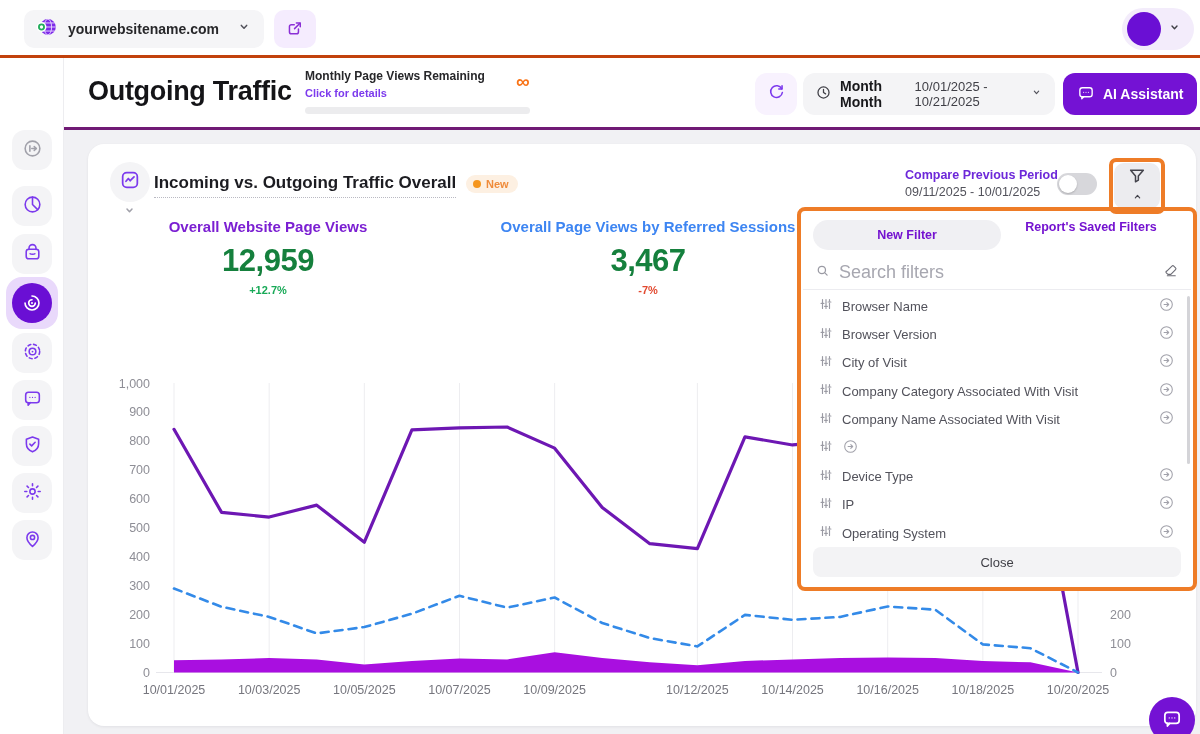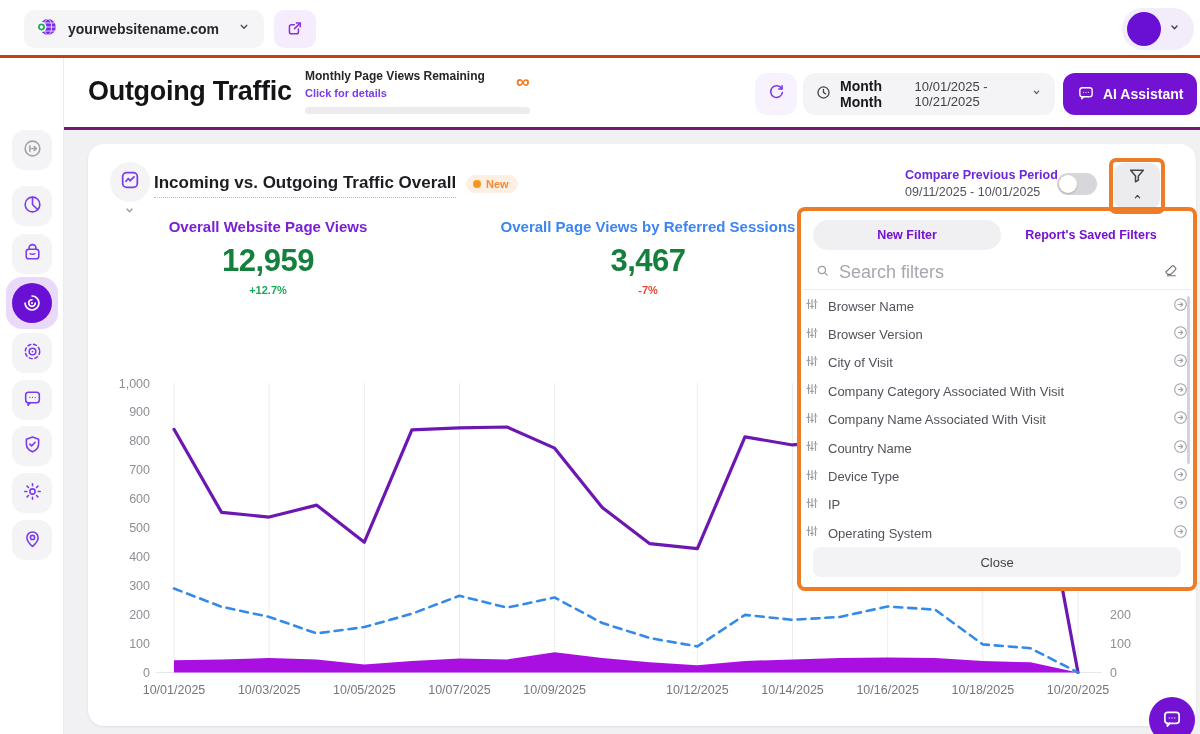--- a/index.html
+++ b/index.html
@@ -56,28 +56,28 @@
 
   .stat { position:absolute; top:74px; width:360px; text-align:center; }
   .stat-label { font-size:15px; font-weight:700; }
   .stat-value { font-size:31px; font-weight:800; color:#15803d; margin-top:8px; letter-spacing:-.5px; }
   .stat-delta { font-size:11px; font-weight:600; margin-top:5px; }
 
   #chart-svg { position:absolute; left:0; top:0; z-index:1; }
 
   
   .filter-panel { position:absolute; left:709px; top:63px; width:400px; height:384px; background:#fff; border:4px solid #ee7c27; border-radius:8px; z-index:6; display:flex; flex-direction:column; }
-  .panel-tabs { display:flex; align-items:center; margin:9px 12px 5px; }
+  .panel-tabs { display:flex; align-items:flex-start; margin:9px 12px 5px; }
   .tab-pill { width:188px; height:30px; border-radius:16px; background:#f0f0f3; display:flex; align-items:center; justify-content:center; font-size:12.5px; font-weight:700; color:#7412d0; cursor:pointer; }
   .tab-plain { flex:1; text-align:center; font-size:12.5px; font-weight:700; color:#7412d0; cursor:pointer; }
   .panel-search { display:flex; align-items:center; gap:9px; height:35px; margin:0 2px; padding:0 12px; border-bottom:1px solid #ececf0; }
   .panel-search input { flex:1; border:none; outline:none; font-size:18px; color:#3f3f46; font-family:"Liberation Sans",sans-serif; background:transparent; }
   .panel-search input::placeholder { color:#a7a7b0; }
   .panel-list { flex:1; position:relative; padding:2px 0; overflow:hidden; }
-  .panel-row { height:28.4px; display:flex; align-items:center; gap:9px; padding:0 4px; cursor:pointer; }
+  .panel-row { height:28.4px; display:flex; align-items:center; gap:9px; padding:0 18px; cursor:pointer; }
   .panel-row-label { flex:1; font-size:13px; color:#52525b; }
   .panel-scrollbar { position:absolute; right:3px; top:6px; width:3px; height:168px; border-radius:2px; background:#d4d4d8; cursor:pointer; }
   .panel-close { margin:4px 12px 10px; height:30px; border:none; border-radius:8px; background:#f3f3f5; font-size:13px; color:#3f3f46; font-family:"Liberation Sans",sans-serif; cursor:pointer; }
 
   .fab { position:absolute; left:1149px; top:697px; width:46px; height:46px; border:none; border-radius:50%; background:#7412d4; color:#fff; display:flex; align-items:center; justify-content:center; z-index:30; cursor:pointer; }
 </style>
 </head>
 <body>
 
 <div id="app">
@@ -404,21 +404,20 @@
             </div>
             <div class="panel-row">
               <span><svg width="14" height="14" viewBox="0 0 24 24" fill="none" stroke="#9a9aa3" stroke-width="2" stroke-linecap="round" stroke-linejoin="round">
                   <path d="M6 4.4v5M6 12.6v7M6 9.4h.01"></path>
                   <path d="M3.6 11h4.8"></path>
                   <path d="M12 4.4v10M12 17.8v1.8"></path>
                   <path d="M9.6 16h4.8"></path>
                   <path d="M18 4.4v3M18 10.6v9"></path>
                   <path d="M15.6 8.6h4.8"></path>
                 </svg></span>
-              <span class="panel-row-label">Country Name</span>
               <span><svg width="17" height="17" viewBox="0 0 24 24" fill="none" stroke="#a1a1aa" stroke-width="1.5" stroke-linecap="round" stroke-linejoin="round">
                   <circle cx="12" cy="12" r="8.2"></circle>
                   <path d="M8.6 12h6"></path>
                   <path d="M12.4 9.4l2.7 2.6-2.7 2.6"></path>
                 </svg></span>
             </div>
             <div class="panel-row">
               <span><svg width="14" height="14" viewBox="0 0 24 24" fill="none" stroke="#9a9aa3" stroke-width="2" stroke-linecap="round" stroke-linejoin="round">
                   <path d="M6 4.4v5M6 12.6v7M6 9.4h.01"></path>
                   <path d="M3.6 11h4.8"></path>

